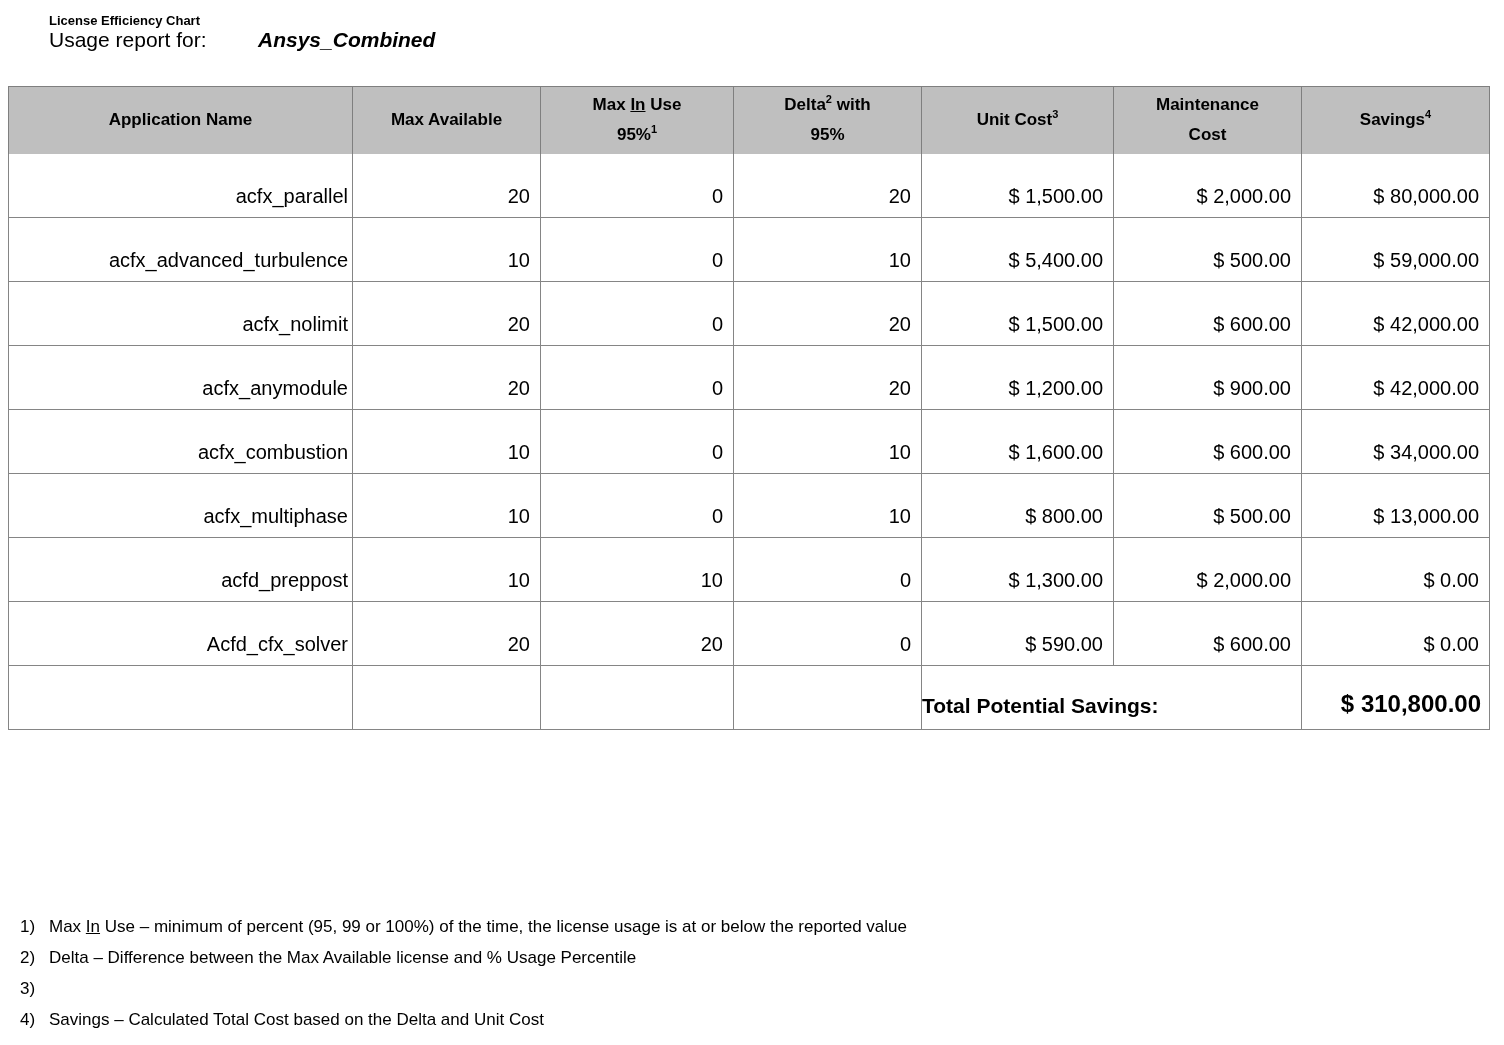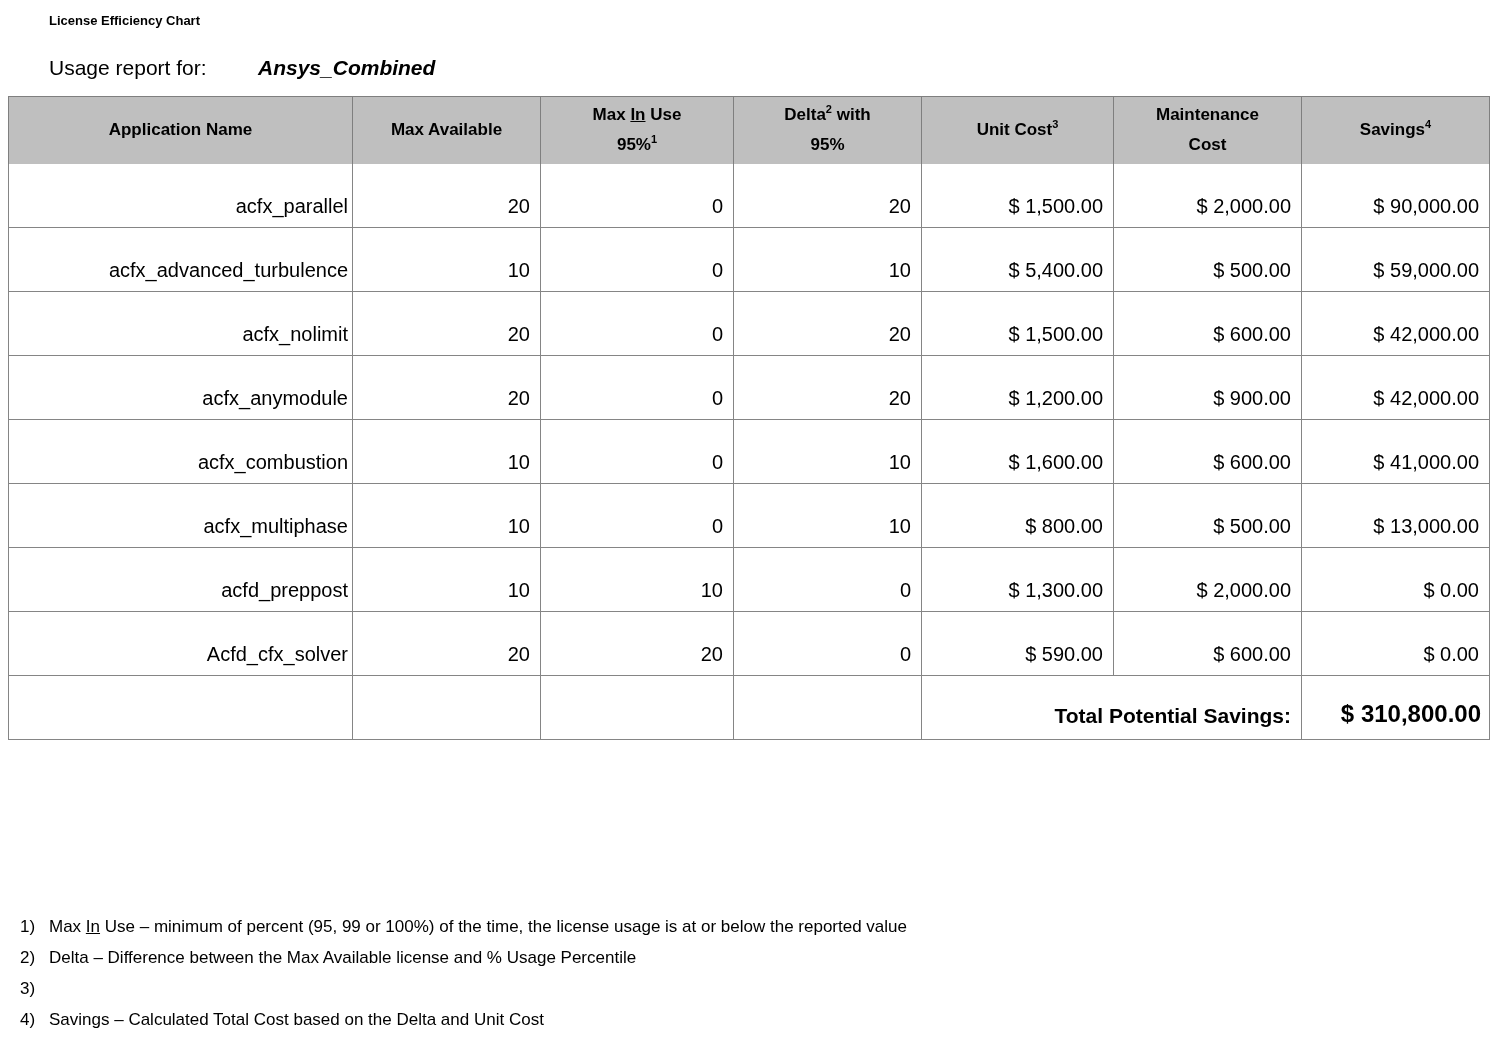--- a/index.html
+++ b/index.html
@@ -11,28 +11,28 @@
     font-family: "Liberation Sans", sans-serif;
     position: relative;
     overflow: hidden;
   }
 
   .title {
     position: absolute; left: 49px; top: 13px;
     font-size: 13px; font-weight: 700;
   }
   .subtitle {
-    position: absolute; left: 49px; top: 56px;
+    position: absolute; left: 49px; top: 28px;
     font-size: 21px;
   }
   .subtitle .label { display: inline-block; width: 209px; }
   .subtitle .value { font-weight: 700; font-style: italic; }
 
   table.license {
-    position: absolute; left: 8px; top: 96px;
+    position: absolute; left: 8px; top: 86px;
     width: 1481px;
     border-collapse: collapse;
     table-layout: fixed;
     border-radius: 31px;
   }
   table.license th {
     background: #bfbfbf;
     border: 1px solid #7f7f7f;
     border-bottom-style: hidden;
     height: 67px;
@@ -55,21 +55,21 @@
     padding: 0 4px 9px 13px;
   }
   tr.total-row td {
     border: 1px dotted #bdbdbd;
     height: 62px;
     vertical-align: bottom;
     padding: 0;
   }
   tr.total-row td.t-label {
     font-size: 21px; font-weight: 700;
-    text-align: right;
+    text-align: left;
     padding-bottom: 11px;
   }
   tr.total-row td.t-value {
     font-size: 24px; font-weight: 700;
     text-align: right;
     padding: 0 8px 11px 0;
   }
 
   sup { font-size: 11px; line-height: 0; }
   .u { text-decoration: underline; }
@@ -122,21 +122,21 @@
     </tr>
   </thead>
   <tbody>
     <tr>
       <td class="name">acfx_parallel</td>
       <td>20</td>
       <td>0</td>
       <td>20</td>
       <td>$ 1,500.00</td>
       <td>$ 2,000.00</td>
-      <td>$ 90,000.00</td>
+      <td>$ 80,000.00</td>
     </tr>
     <tr>
       <td class="name">acfx_advanced_turbulence</td>
       <td>10</td>
       <td>0</td>
       <td>10</td>
       <td>$ 5,400.00</td>
       <td>$ 500.00</td>
       <td>$ 59,000.00</td>
     </tr>
@@ -158,21 +158,21 @@
       <td>$ 900.00</td>
       <td>$ 42,000.00</td>
     </tr>
     <tr>
       <td class="name">acfx_combustion</td>
       <td>10</td>
       <td>0</td>
       <td>10</td>
       <td>$ 1,600.00</td>
       <td>$ 600.00</td>
-      <td>$ 41,000.00</td>
+      <td>$ 34,000.00</td>
     </tr>
     <tr>
       <td class="name">acfx_multiphase</td>
       <td>10</td>
       <td>0</td>
       <td>10</td>
       <td>$ 800.00</td>
       <td>$ 500.00</td>
       <td>$ 13,000.00</td>
     </tr>

